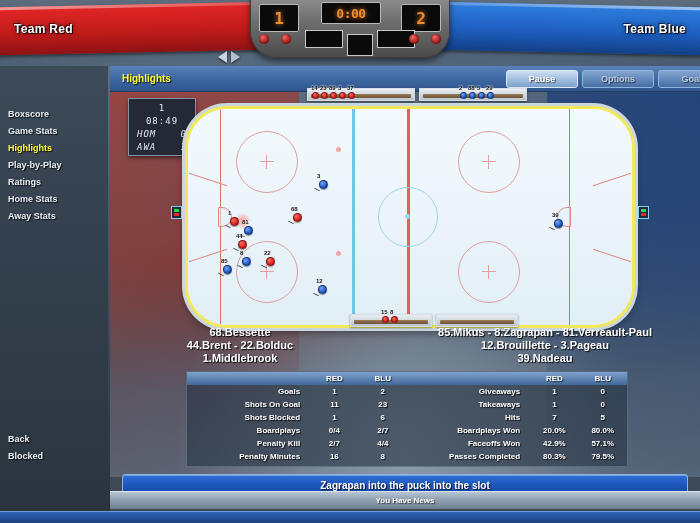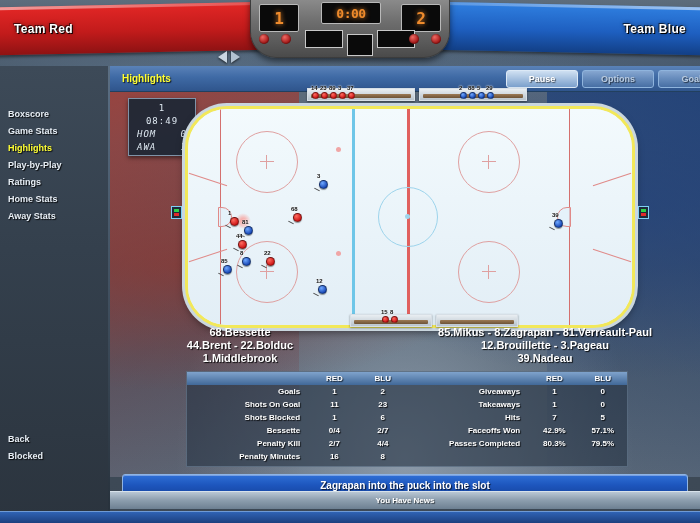--- a/index.html
+++ b/index.html
@@ -515,21 +515,21 @@
               <span class="c-lbl">Shots On Goal</span>
               <span class="c-v">11</span>
               <span class="c-v">23</span>
             </div>
             <div class="srow">
               <span class="c-lbl">Shots Blocked</span>
               <span class="c-v">1</span>
               <span class="c-v">6</span>
             </div>
             <div class="srow">
-              <span class="c-lbl">Bessette</span>
+              <span class="c-lbl">Boardplays</span>
               <span class="c-v">0/4</span>
               <span class="c-v">2/7</span>
             </div>
             <div class="srow">
               <span class="c-lbl">Penalty Kill</span>
               <span class="c-v">2/7</span>
               <span class="c-v">4/4</span>
             </div>
             <div class="srow">
               <span class="c-lbl">Penalty Minutes</span>
@@ -554,20 +554,25 @@
               <span class="c-lbl">Takeaways</span>
               <span class="c-v">1</span>
               <span class="c-v">0</span>
             </div>
             <div class="srow">
               <span class="c-lbl">Hits</span>
               <span class="c-v">7</span>
               <span class="c-v">5</span>
             </div>
             <div class="srow">
+              <span class="c-lbl">Boardplays Won</span>
+              <span class="c-v">20.0%</span>
+              <span class="c-v">80.0%</span>
+            </div>
+            <div class="srow">
               <span class="c-lbl">Faceoffs Won</span>
               <span class="c-v">42.9%</span>
               <span class="c-v">57.1%</span>
             </div>
             <div class="srow">
               <span class="c-lbl">Passes Completed</span>
               <span class="c-v">80.3%</span>
               <span class="c-v">79.5%</span>
             </div>
           </div>

